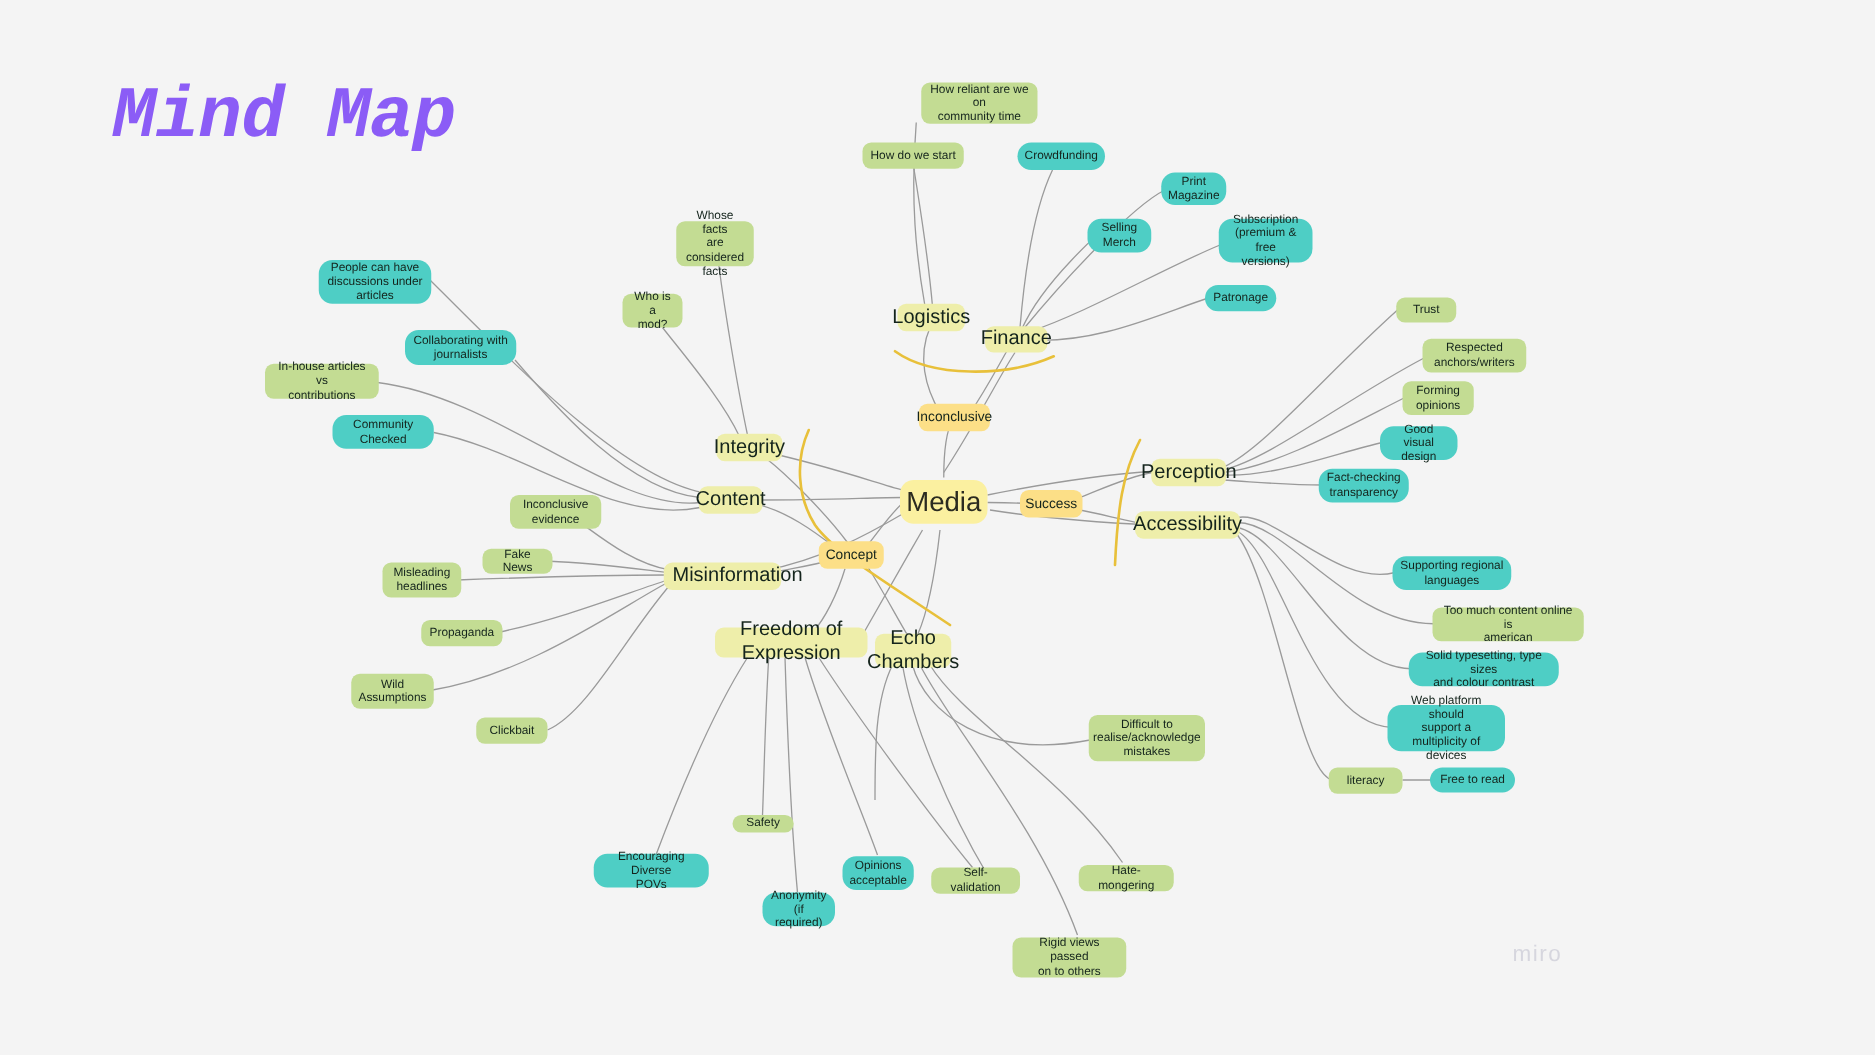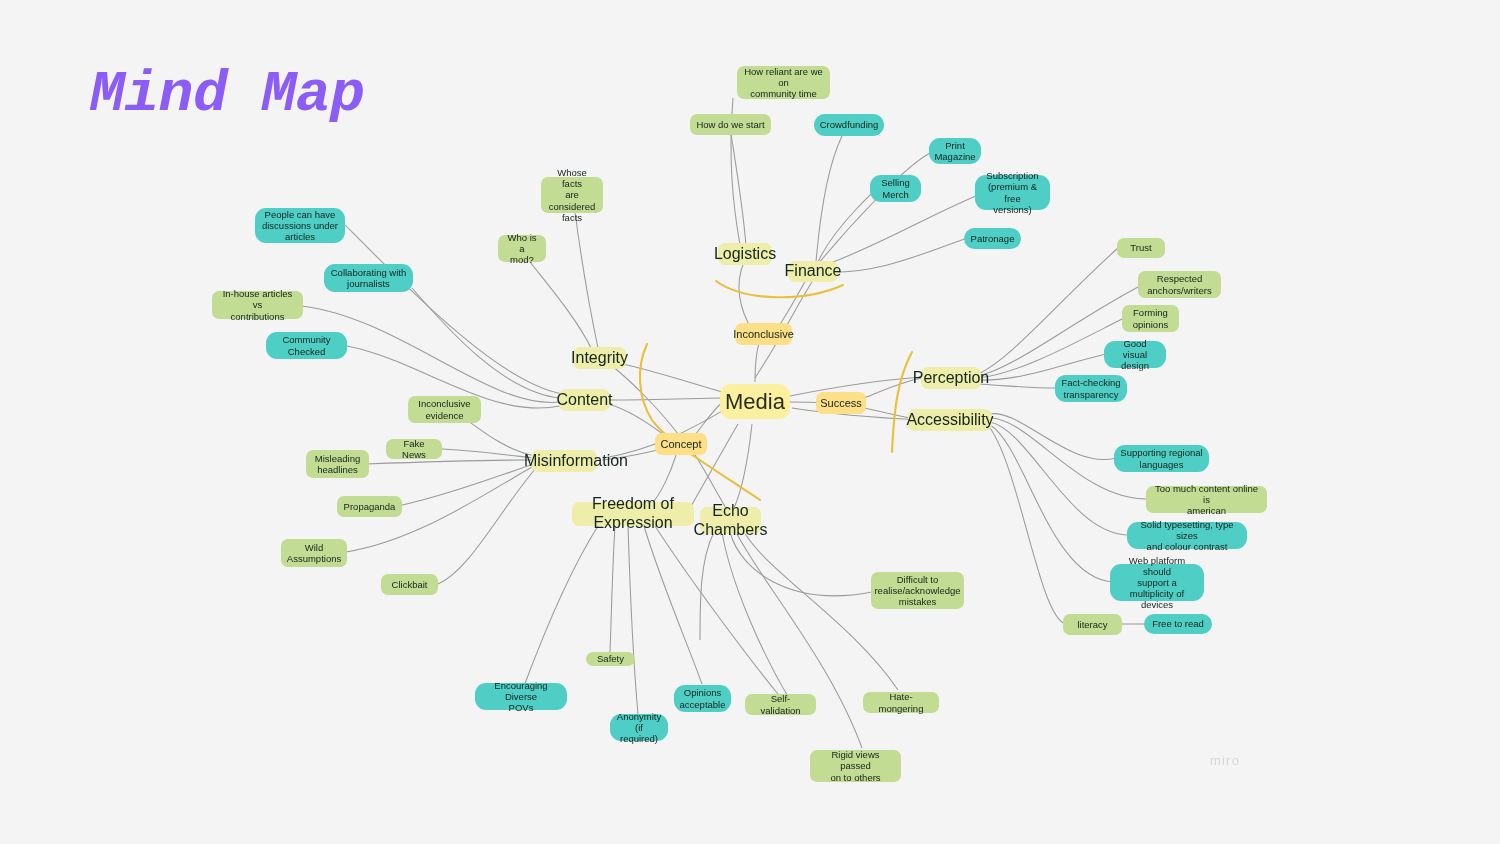--- a/index.html
+++ b/index.html
@@ -23,21 +23,21 @@
 
   #url{
     position:absolute;left:78px;top:782px;
     font-size:16px;color:#111;
     letter-spacing:.1px;
     white-space:nowrap;
   }
 
   #watermark{
     position:absolute;left:1210px;top:753px;
-    font-size:13px;color:#d6d6de;
+    font-size:18px;color:#d6d6de;
     letter-spacing:1.2px;
     white-space:nowrap;
   }
 
   svg#edges{position:absolute;inset:0;width:1500px;height:844px;pointer-events:none;}
 
   .node{
     position:absolute;
     box-sizing:border-box;
     display:flex;align-items:center;justify-content:center;
@@ -155,21 +155,21 @@
   <div class="node root" style="left:720px;top:384px;width:70px;height:35px;">Media</div>
 
   <div class="node lv1" style="left:735px;top:323px;width:57px;height:22px;">Inconclusive</div>
   <div class="node lv1" style="left:655px;top:433px;width:52px;height:22px;">Concept</div>
   <div class="node lv1" style="left:816px;top:392px;width:50px;height:22px;">Success</div>
 
   <div class="node lv2" style="left:718px;top:243px;width:54px;height:22px;">Logistics</div>
   <div class="node lv2" style="left:788px;top:261px;width:50px;height:21px;">Finance</div>
   <div class="node lv2" style="left:573px;top:347px;width:53px;height:22px;">Integrity</div>
   <div class="node lv2" style="left:559px;top:389px;width:51px;height:22px;">Content</div>
-  <div class="node lv2" style="left:531px;top:450px;width:66px;height:22px;padding-left:30px;">Misinformation</div>
+  <div class="node lv2" style="left:531px;top:450px;width:94px;height:22px;padding-left:30px;">Misinformation</div>
   <div class="node lv2" style="left:572px;top:502px;width:122px;height:24px;">Freedom of Expression</div>
   <div class="node lv2" style="left:700px;top:507px;width:61px;height:27px;">Echo
 Chambers</div>
   <div class="node lv2" style="left:921px;top:367px;width:60px;height:22px;">Perception</div>
   <div class="node lv2" style="left:908px;top:409px;width:84px;height:22px;">Accessibility</div>
 
   <div class="node green" style="left:737px;top:66px;width:93px;height:33px;">How reliant are we on
 community time</div>
   <div class="node green" style="left:690px;top:114px;width:81px;height:21px;">How do we start</div>
 

